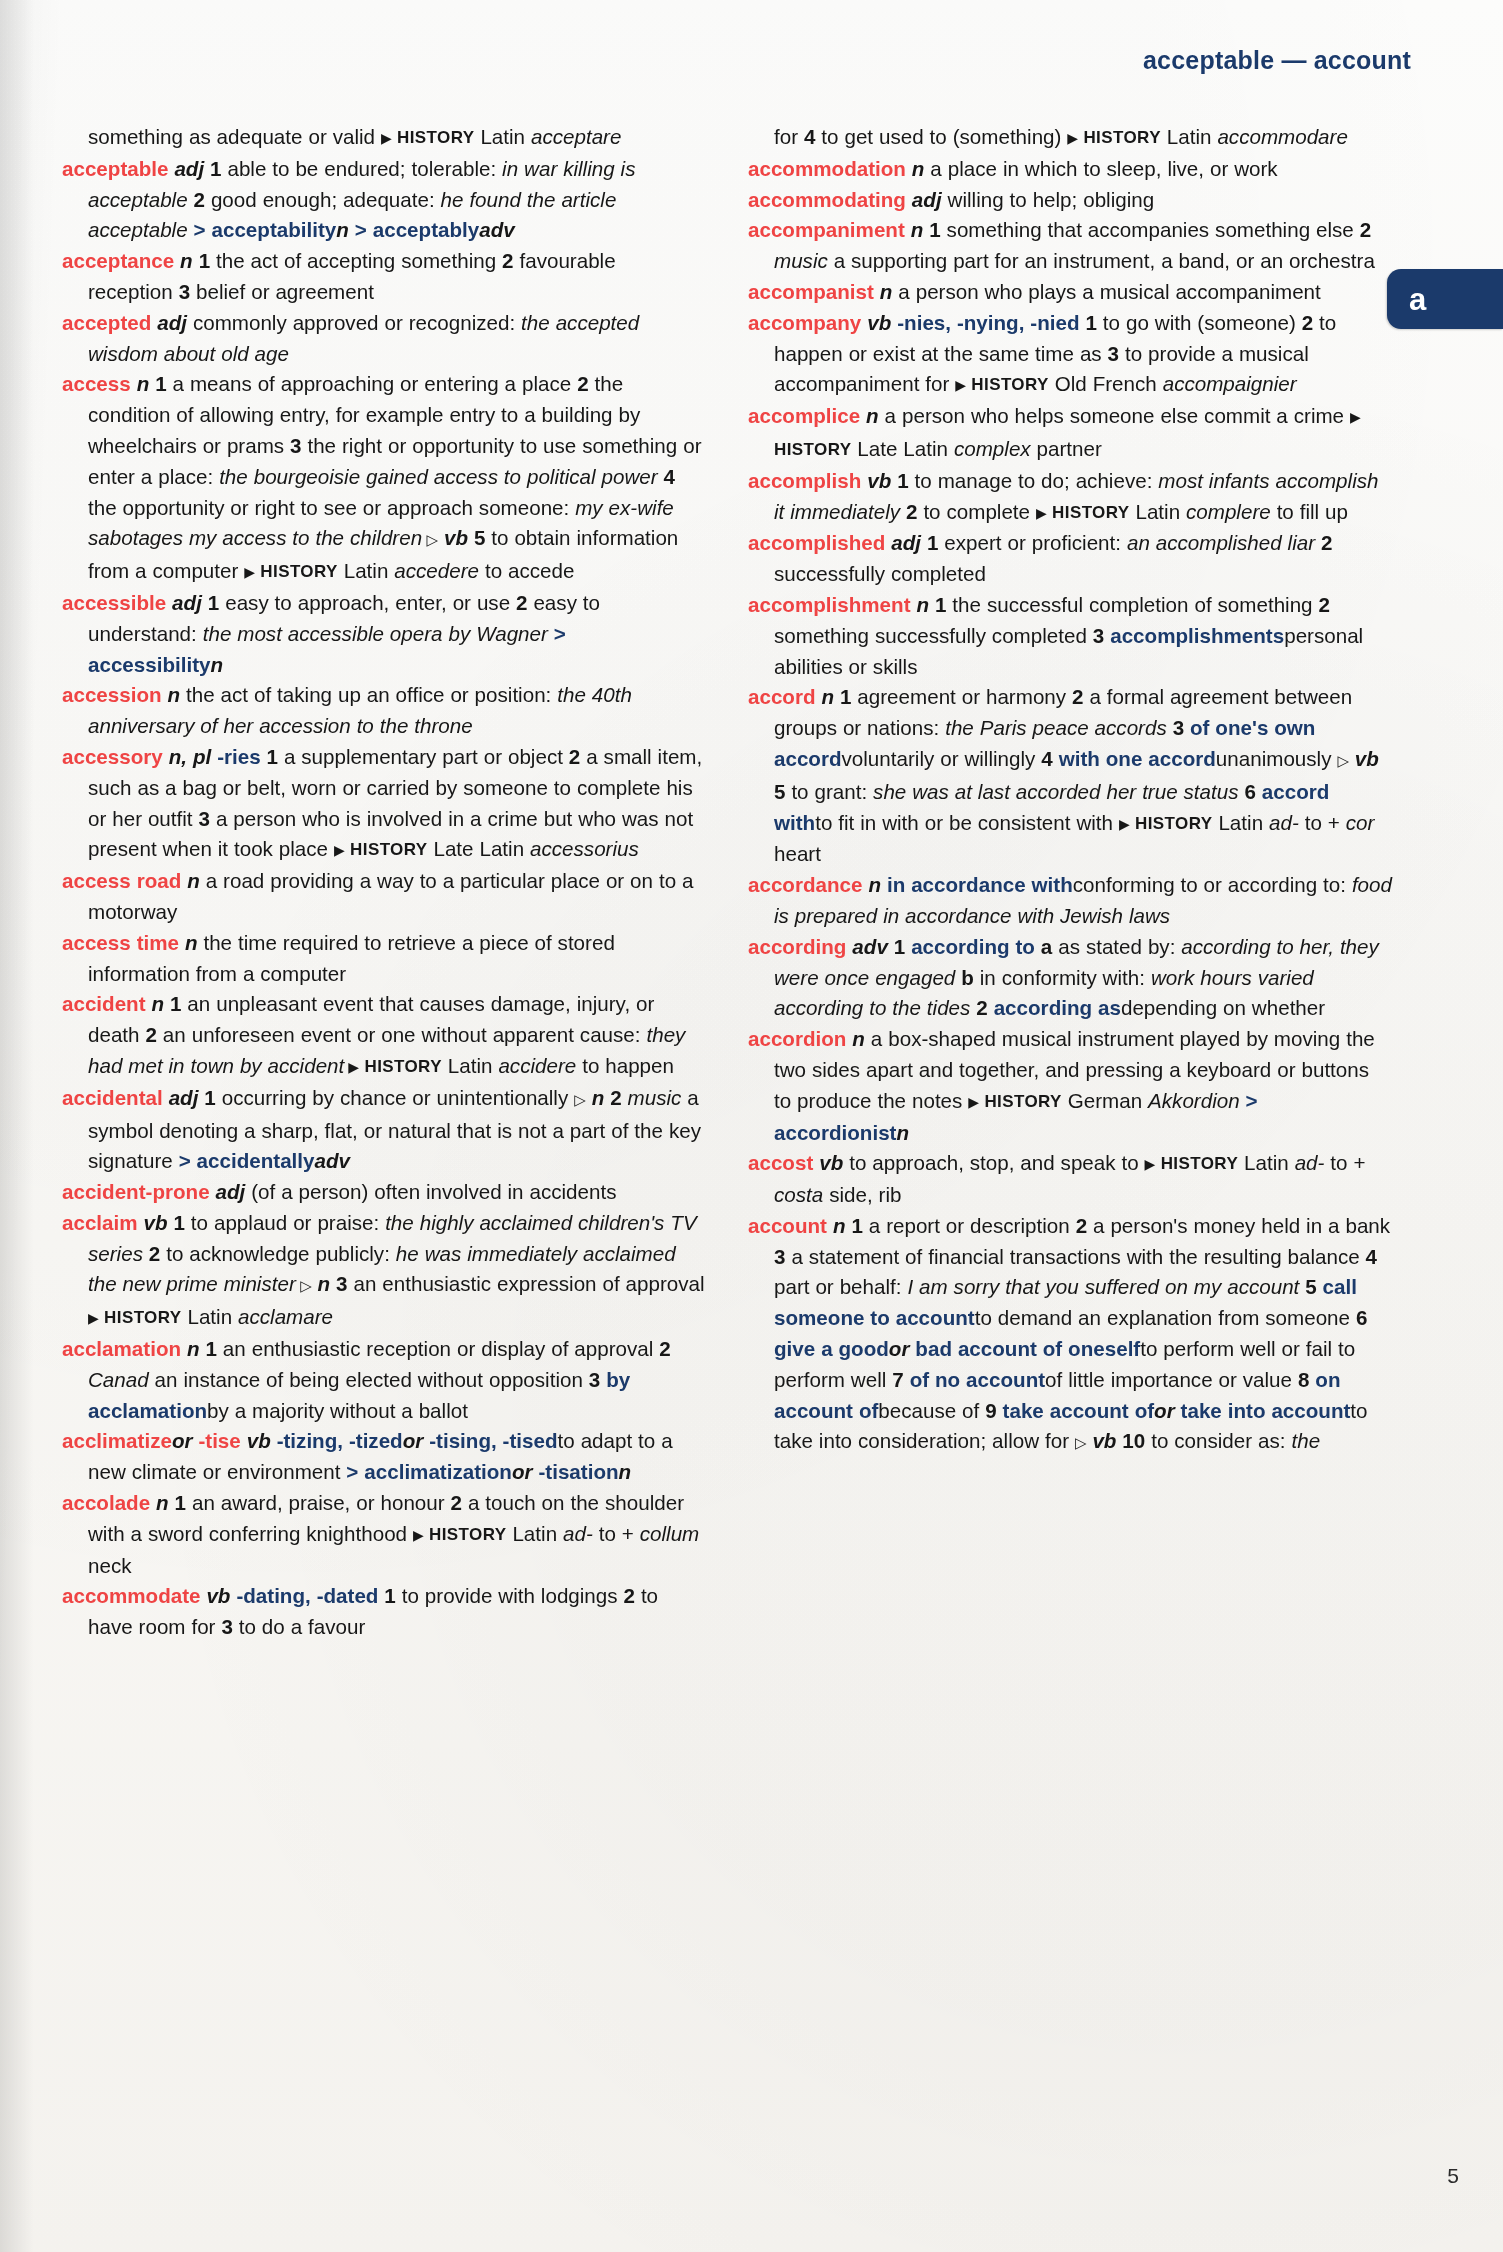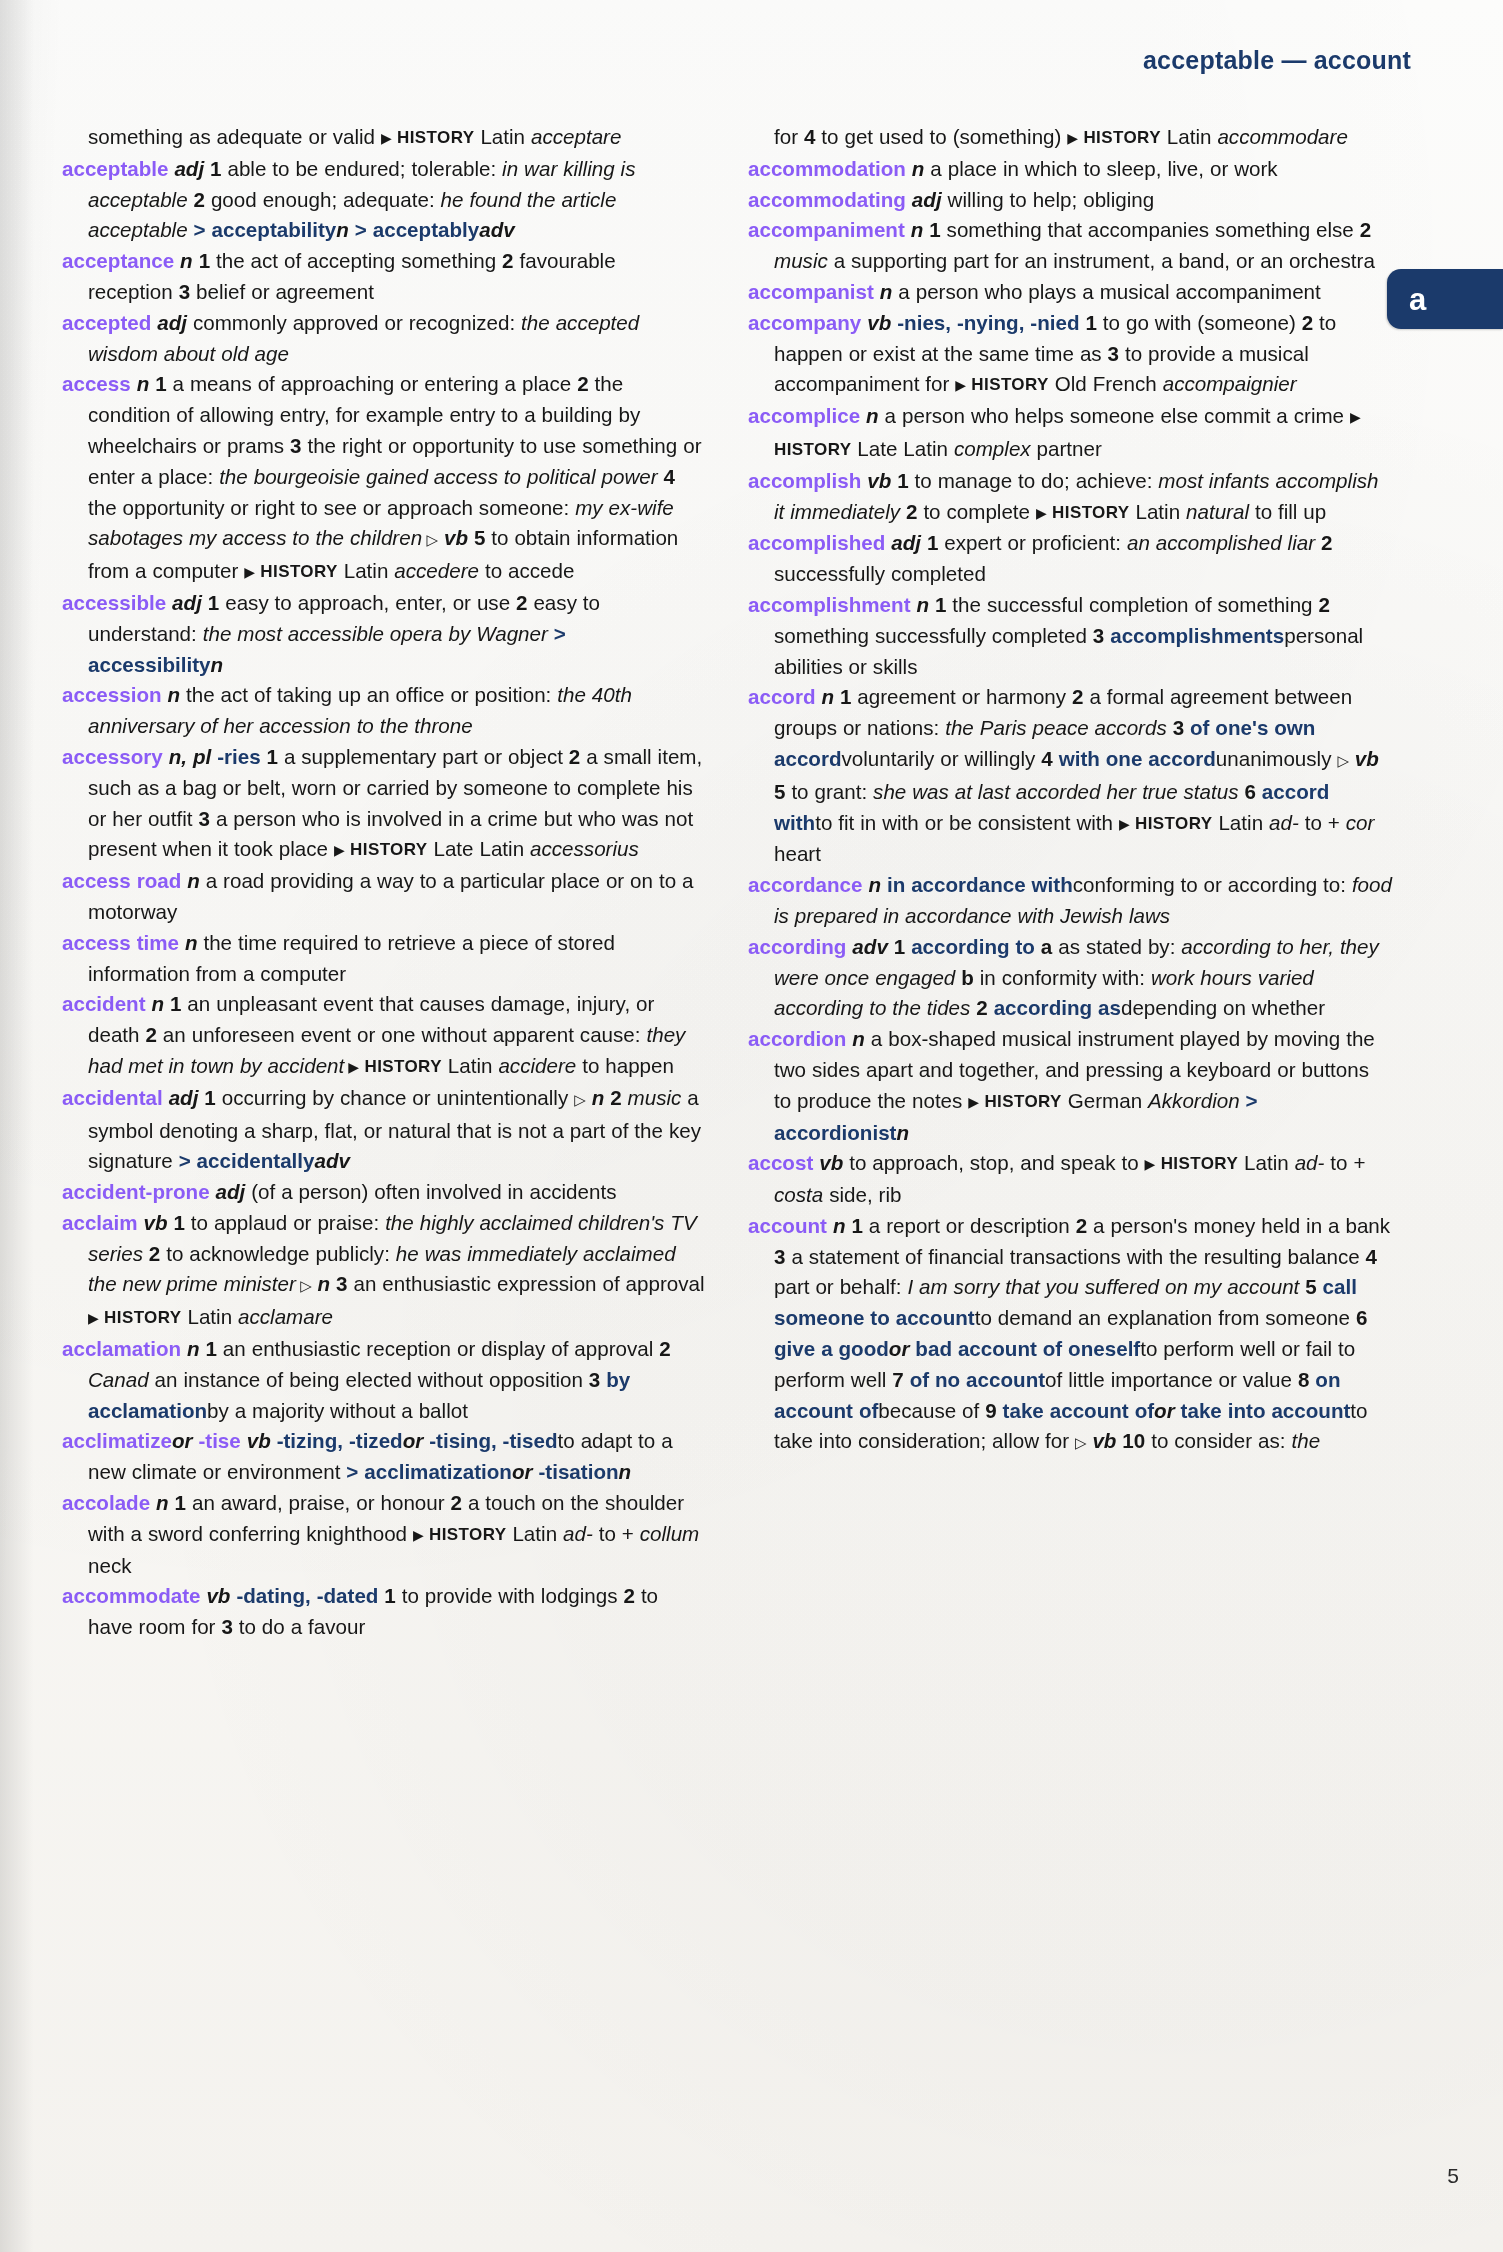--- a/index.html
+++ b/index.html
@@ -70,21 +70,21 @@
     margin:0 0 0 0;
     padding-left:26px;
     text-indent:-26px;
     font-size:20.6px;
     line-height:30.8px;
     color:#171717;
     word-spacing:.2px;
   }
   .entry.cont{ padding-left:26px; text-indent:0; }
 
-  .hw{color:#8b5cf6;font-weight:bold;}
+  .hw{color:#ef4444;font-weight:bold;}
   .pos{font-style:italic;font-weight:bold;}
   .ex{font-style:italic;}
   .num{font-weight:bold;}
   .lbl{font-style:italic;}
   .deriv{color:#1b3a6b;font-weight:bold;}
   .gt{color:#1b3a6b;font-weight:bold;}
   .etym-tag{
     font-weight:bold;
     font-size:17px;
     letter-spacing:.4px;
@@ -135,21 +135,21 @@
       <p class="entry"><span class="hw">accommodate</span><span class="pos"> vb</span><span class="deriv">  -dating, -dated</span><span class="num"> 1</span> to provide with lodgings <span class="num">2</span> to have room for <span class="num">3</span> to do a favour</p>
     </div>
   <div class="col" id="col-right">
       <p class="entry cont">for <span class="num">4</span> to get used to (something) <span class="tri">▶</span><span class="etym-tag"> HISTORY</span> Latin <span class="ex">accommodare</span></p>
       <p class="entry"><span class="hw">accommodation</span><span class="pos"> n</span>  a place in which to sleep, live, or work</p>
       <p class="entry"><span class="hw">accommodating</span><span class="pos"> adj</span>  willing to help; obliging</p>
       <p class="entry"><span class="hw">accompaniment</span><span class="pos"> n</span><span class="num"> 1</span> something that accompanies something else <span class="num">2</span><span class="lbl"> music</span> a supporting part for an instrument, a band, or an orchestra</p>
       <p class="entry"><span class="hw">accompanist</span><span class="pos"> n</span>  a person who plays a musical accompaniment</p>
       <p class="entry"><span class="hw">accompany</span><span class="pos"> vb</span><span class="deriv">  -nies, -nying, -nied</span><span class="num"> 1</span> to go with (someone) <span class="num">2</span> to happen or exist at the same time as <span class="num">3</span> to provide a musical accompaniment for <span class="tri">▶</span><span class="etym-tag"> HISTORY</span> Old French <span class="ex">accompaignier</span></p>
       <p class="entry"><span class="hw">accomplice</span><span class="pos"> n</span>  a person who helps someone else commit a crime <span class="tri">▶</span><span class="etym-tag"> HISTORY</span> Late Latin <span class="ex">complex</span> partner</p>
-      <p class="entry"><span class="hw">accomplish</span><span class="pos"> vb</span><span class="num"> 1</span> to manage to do; achieve: <span class="ex">most infants accomplish it immediately</span><span class="num"> 2</span> to complete <span class="tri">▶</span><span class="etym-tag"> HISTORY</span> Latin <span class="ex">natural</span> to fill up</p>
+      <p class="entry"><span class="hw">accomplish</span><span class="pos"> vb</span><span class="num"> 1</span> to manage to do; achieve: <span class="ex">most infants accomplish it immediately</span><span class="num"> 2</span> to complete <span class="tri">▶</span><span class="etym-tag"> HISTORY</span> Latin <span class="ex">complere</span> to fill up</p>
       <p class="entry"><span class="hw">accomplished</span><span class="pos"> adj</span><span class="num"> 1</span> expert or proficient: <span class="ex">an accomplished liar</span><span class="num"> 2</span> successfully completed</p>
       <p class="entry"><span class="hw">accomplishment</span><span class="pos"> n</span><span class="num"> 1</span> the successful completion of something <span class="num">2</span> something successfully completed <span class="num">3</span><span class="deriv"> accomplishments</span>personal abilities or skills</p>
       <p class="entry"><span class="hw">accord</span><span class="pos"> n</span><span class="num"> 1</span> agreement or harmony <span class="num">2</span> a formal agreement between groups or nations: <span class="ex">the Paris peace accords</span><span class="num"> 3</span><span class="deriv"> of one's own accord</span>voluntarily or willingly <span class="num">4</span><span class="deriv"> with one accord</span>unanimously <span class="dtri">▷</span><span class="pos"> vb</span><span class="num"> 5</span> to grant: <span class="ex">she was at last accorded her true status</span><span class="num"> 6</span><span class="deriv"> accord with</span>to fit in with or be consistent with <span class="tri">▶</span><span class="etym-tag"> HISTORY</span> Latin <span class="ex">ad-</span> to + <span class="ex">cor</span> heart</p>
       <p class="entry"><span class="hw">accordance</span><span class="pos"> n</span><span class="deriv">  in accordance with</span>conforming to or according to: <span class="ex">food is prepared in accordance with Jewish laws</span></p>
       <p class="entry"><span class="hw">according</span><span class="pos"> adv</span><span class="num"> 1</span><span class="deriv"> according to</span><span class="num"> a</span> as stated by: <span class="ex">according to her, they were once engaged</span><span class="num"> b</span> in conformity with: <span class="ex">work hours varied according to the tides</span><span class="num"> 2</span><span class="deriv"> according as</span>depending on whether</p>
       <p class="entry"><span class="hw">accordion</span><span class="pos"> n</span>  a box-shaped musical instrument played by moving the two sides apart and together, and pressing a keyboard or buttons to produce the notes <span class="tri">▶</span><span class="etym-tag"> HISTORY</span> German <span class="ex">Akkordion</span><span class="gt">  &gt;</span><span class="deriv"> accordionist</span><span class="pos">n</span></p>
       <p class="entry"><span class="hw">accost</span><span class="pos"> vb</span>  to approach, stop, and speak to <span class="tri">▶</span><span class="etym-tag"> HISTORY</span> Latin <span class="ex">ad-</span> to + <span class="ex">costa</span> side, rib</p>
       <p class="entry"><span class="hw">account</span><span class="pos"> n</span><span class="num"> 1</span> a report or description <span class="num">2</span> a person's money held in a bank <span class="num">3</span> a statement of financial transactions with the resulting balance <span class="num">4</span> part or behalf: <span class="ex">I am sorry that you suffered on my account</span><span class="num"> 5</span><span class="deriv"> call someone to account</span>to demand an explanation from someone <span class="num">6</span><span class="deriv"> give a good</span><span class="pos">or</span><span class="deriv"> bad account of oneself</span>to perform well or fail to perform well <span class="num">7</span><span class="deriv"> of no account</span>of little importance or value <span class="num">8</span><span class="deriv"> on account of</span>because of <span class="num">9</span><span class="deriv"> take account of</span><span class="pos">or</span><span class="deriv"> take into account</span>to take into consideration; allow for <span class="dtri">▷</span><span class="pos"> vb</span><span class="num"> 10</span> to consider as: <span class="ex">the</span></p>
     </div>
 </div>

